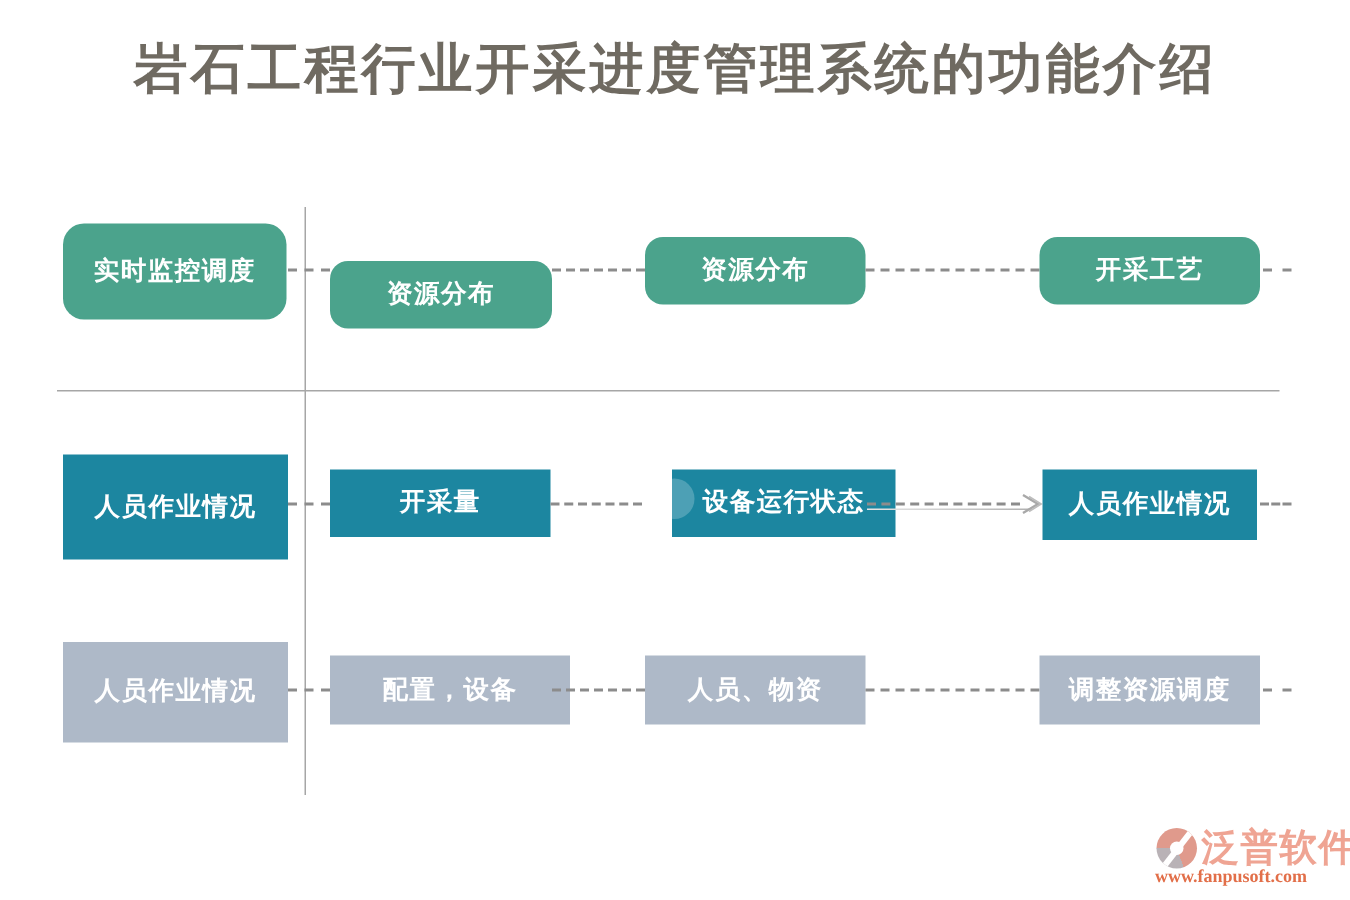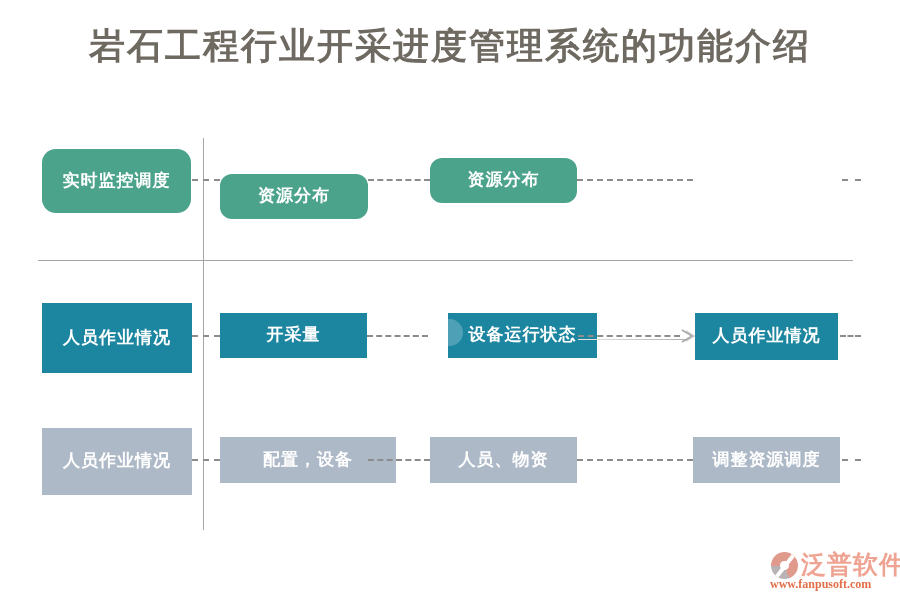--- a/index.html
+++ b/index.html
@@ -31,21 +31,21 @@
   .r1c2{left:220px;top:158px;width:148px;height:45px;margin-top:16px;}
   .r1c3{left:430px;top:158px;width:147px;height:45px;}
   .r1c4{left:693px;top:158px;width:147px;height:45px;}
 
   .r2c1{left:42px;top:303px;width:150px;height:70px;}
   .r2c2{left:220px;top:313px;width:147px;height:45px;}
   .r2c3{left:428px;top:313px;width:149px;height:45px;margin-left:20px;}
   .r2c4{left:695px;top:313px;width:143px;height:47px;}
 
   .r3c1{left:42px;top:428px;width:150px;height:67px;}
-  .r3c2{left:220px;top:437px;width:176px;height:46px;}
+  .r3c2{left:220px;top:437px;width:160px;height:46px;}
   .r3c3{left:430px;top:437px;width:147px;height:46px;}
   .r3c4{left:693px;top:437px;width:147px;height:46px;}
 
   
   .dash{position:absolute;height:0;border-top:2px dashed var(--c-dash,#8C8C8C);}
   .d-r1-1{left:192px;top:179px;width:28px;}
   .d-r1-2{left:368px;top:179px;width:62px;}
   .d-r1-3{left:577px;top:179px;width:116px;}
   .d-r1-4{left:842px;top:179px;width:19px;}
 
@@ -91,20 +91,21 @@
 
   <div class="vline"></div>
   <div class="hline"></div>
 
   <div class="box green r1c1">实时监控调度</div>
   <div class="dash d-r1-1"></div>
   <div class="box green r1c2">资源分布</div>
   <div class="dash d-r1-2"></div>
   <div class="box green r1c3">资源分布</div>
   <div class="dash d-r1-3"></div>
+  <div class="box green r1c4">开采工艺</div>
   <div class="dash d-r1-4"></div>
 
   <div class="box teal r2c1">人员作业情况</div>
   <div class="dash d-r2-1"></div>
   <div class="box teal r2c2">开采量</div>
   <div class="dash d-r2-2"></div>
   <div class="box teal r2c3">设备运行状态</div>
   <div class="wm-circle"></div>
   <div class="arrow-solid"></div>
   <div class="dash arrow-dash"></div>

